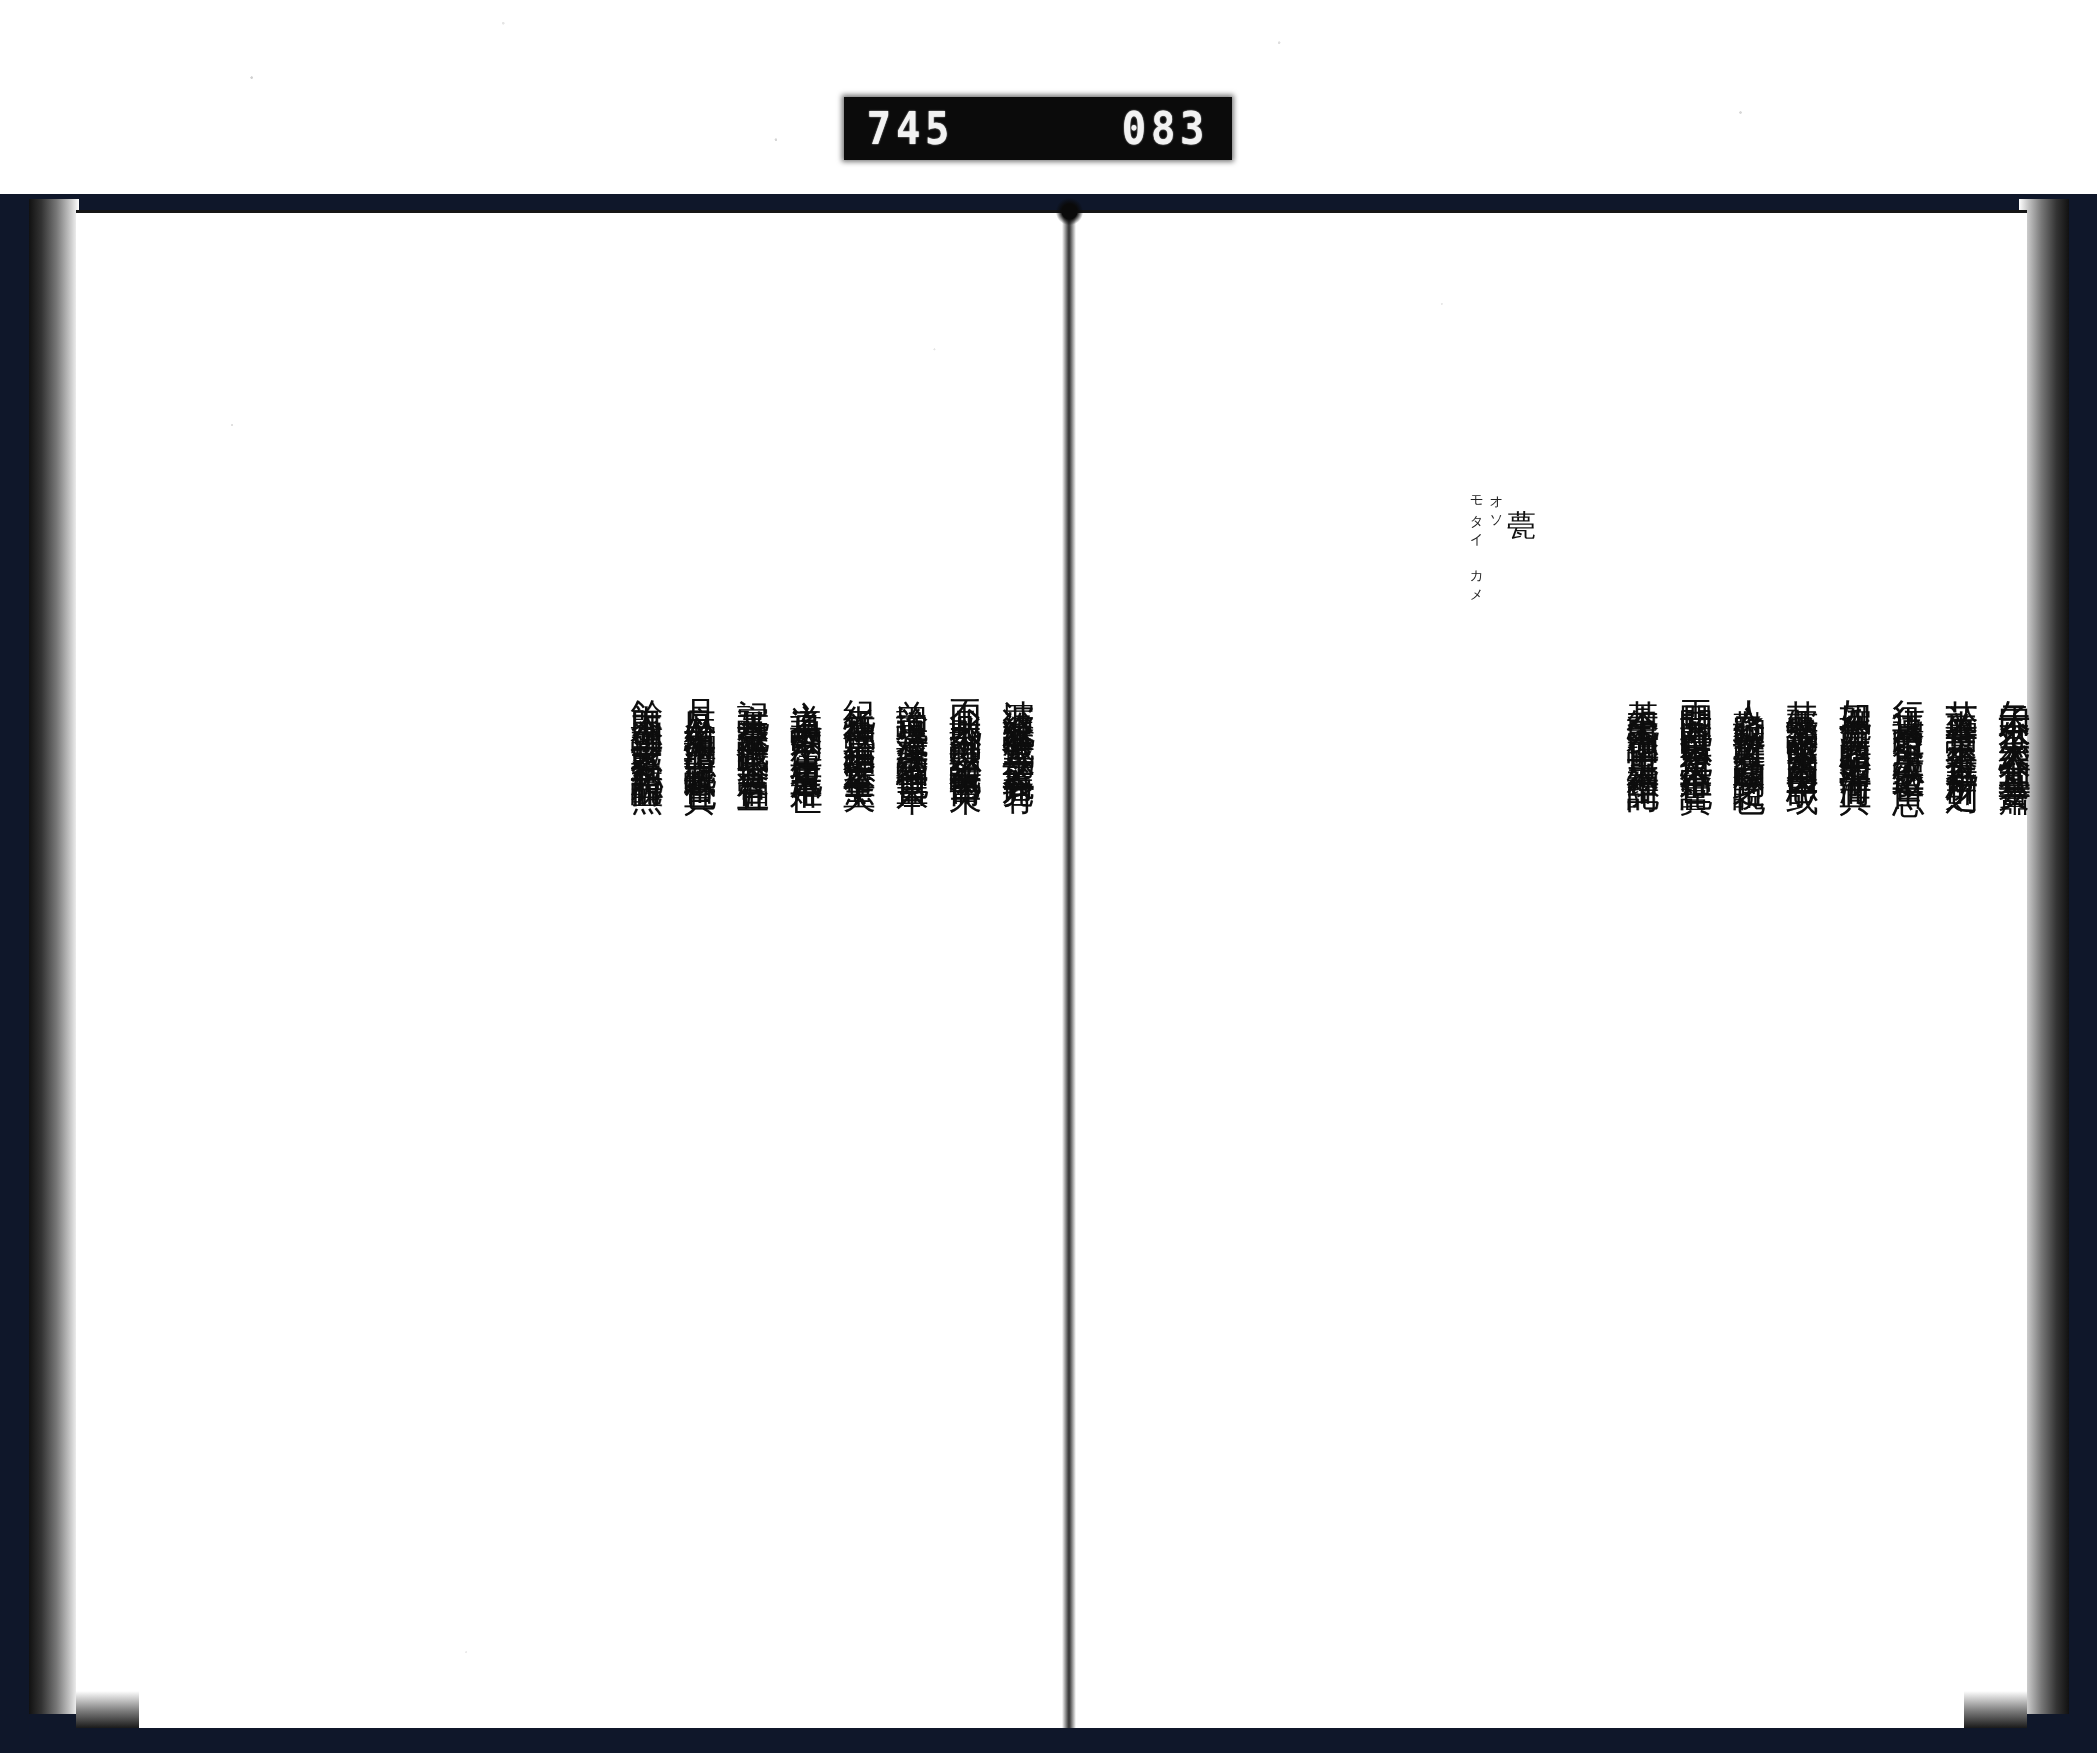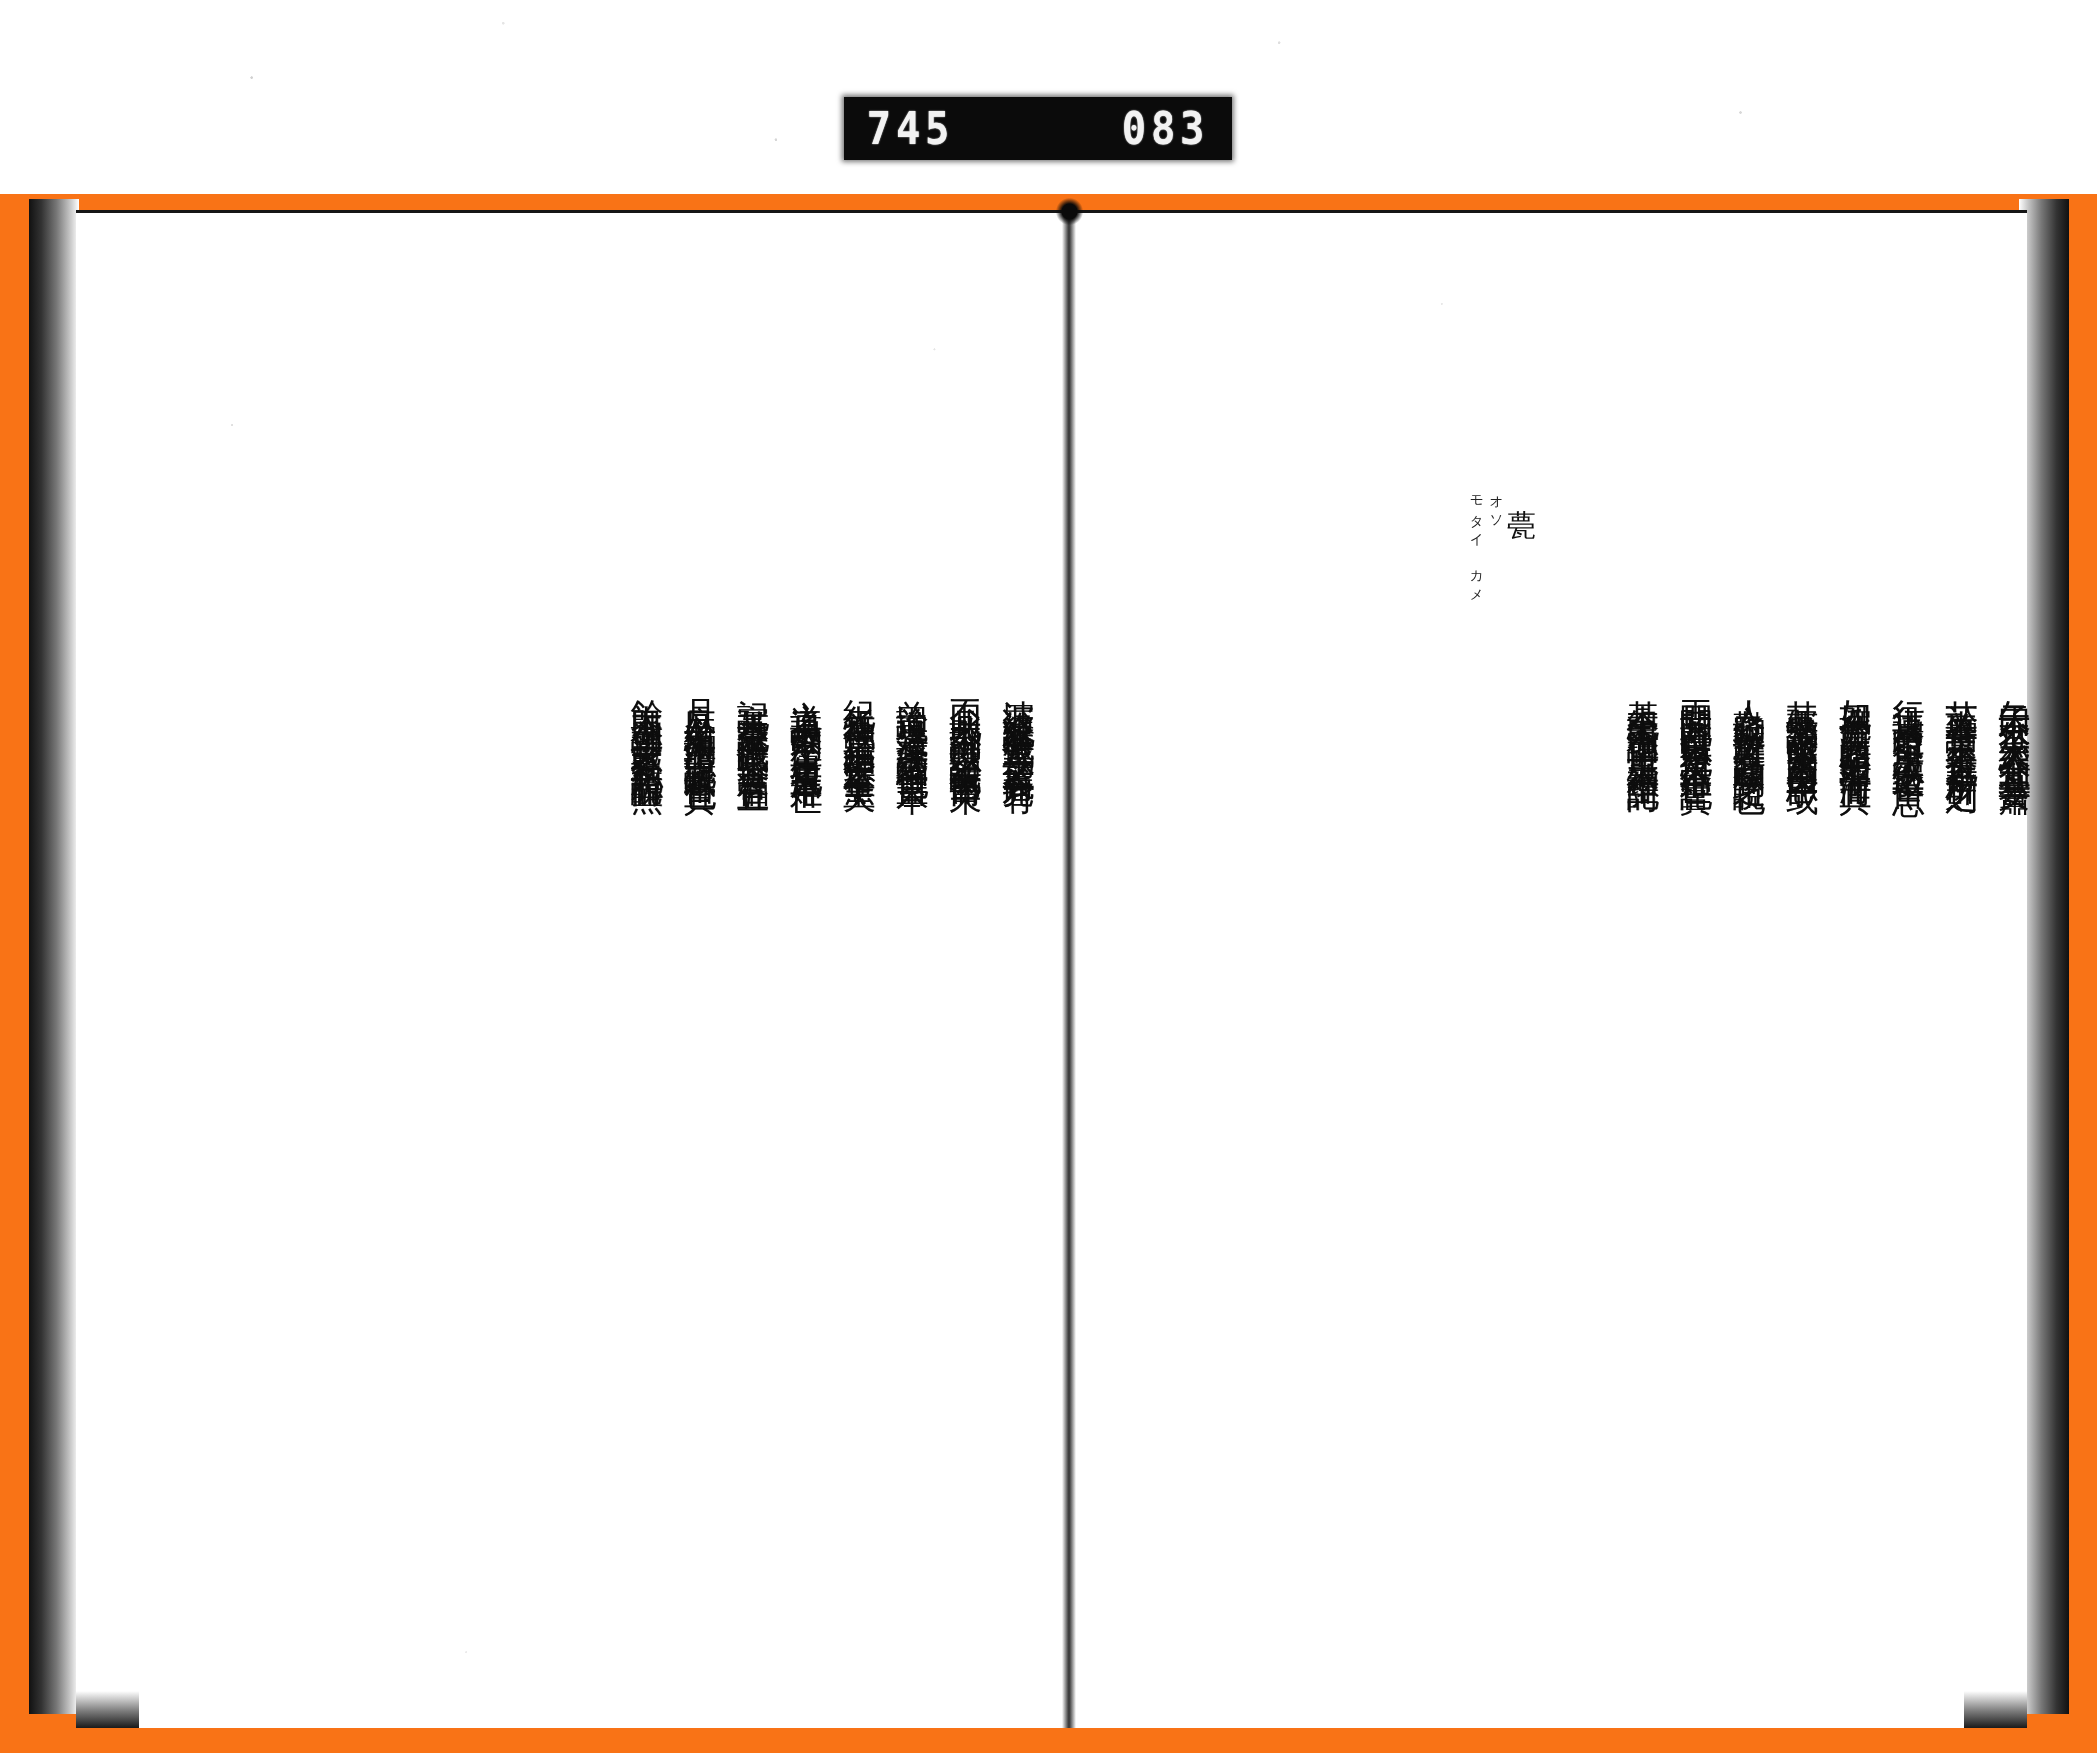--- a/index.html
+++ b/index.html
@@ -12,21 +12,21 @@
     height: 1753px;
     position: relative;
     font-family: "DejaVu Serif", serif;
     overflow: hidden;
   }
 
   
   #film-frame {
     position: absolute;
     inset: 0;
-    background: #f97316;
+    background: #0f172a;
   }
 
   
   #top-noise {
     position: absolute;
     left: 0; top: 0;
     width: 2097px; height: 194px;
     background:
       radial-gradient(circle at 12% 40%, rgba(0,0,0,0.18) 0 1px, transparent 1.6px),
       radial-gradient(circle at 37% 72%, rgba(0,0,0,0.16) 0 1px, transparent 1.6px),

